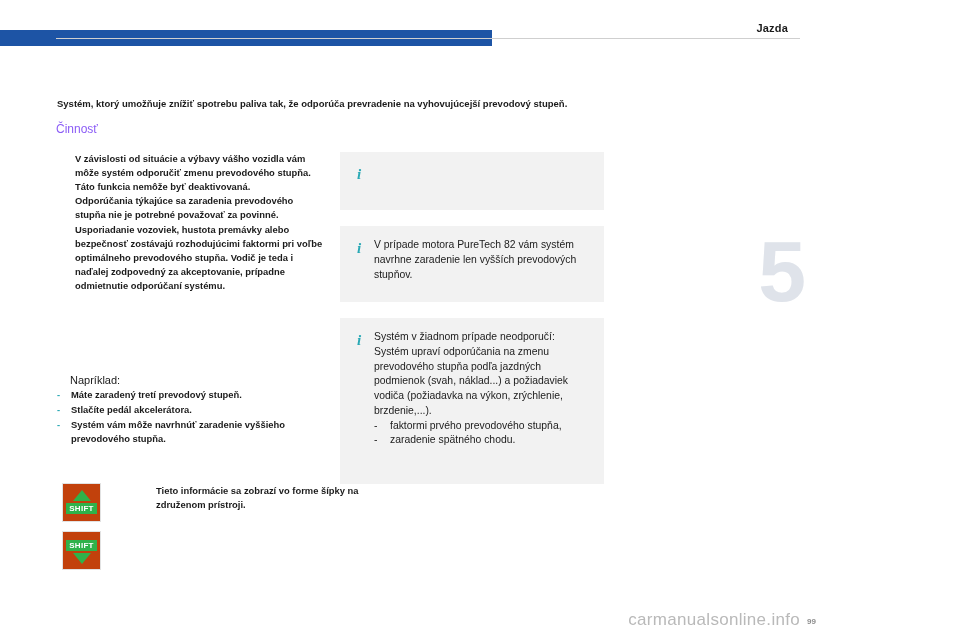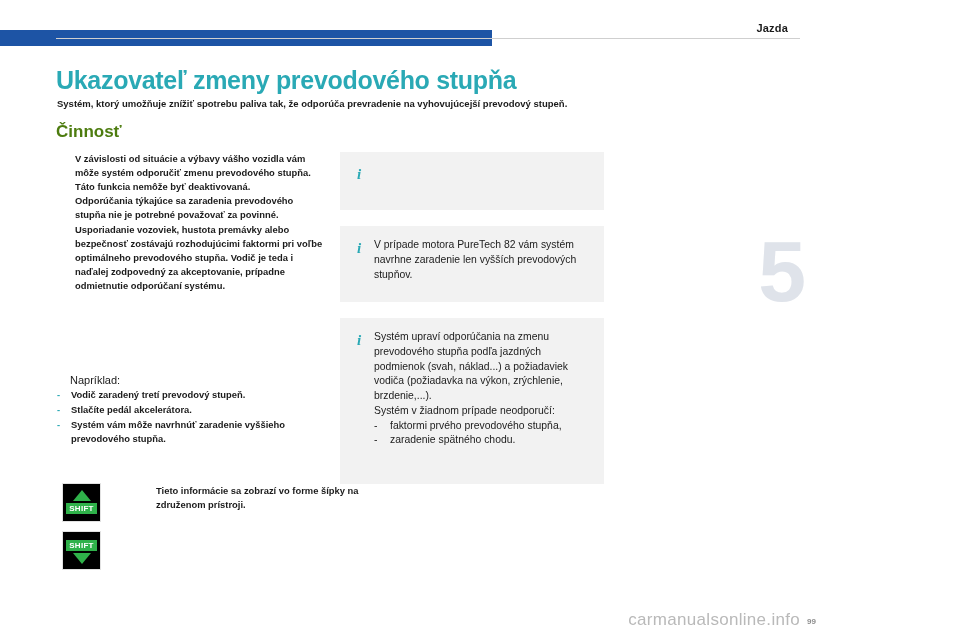--- a/index.html
+++ b/index.html
@@ -73,23 +73,23 @@
     top: 98px;
     width: 700px;
     font-size: 9.5px;
     font-weight: bold;
     color: #1b1b1b;
   }
   .section-head {
     position: absolute;
     left: 56px;
     top: 122px;
-    font-size: 17px;
-    font-weight: bold;
-    color: #4d7c0f;
+    font-size: 12px;
+    font-weight: normal;
+    color: #8b5cf6;
   }
 
   
   .left-col {
     position: absolute;
     left: 75px;
     top: 152px;
     width: 250px;
     font-size: 9.4px;
     font-weight: bold;
@@ -140,21 +140,21 @@
     line-height: 1.5;
     margin-left: 44px;
   }
   .shift-icon {
     position: absolute;
     left: 62px;
     width: 39px;
     height: 39px;
     border: 1px solid #e2e2e2;
     box-sizing: border-box;
-    background: #000000;
+    background: #c2410c;
     display: flex;
     flex-direction: column;
     align-items: center;
     justify-content: center;
   }
   .shift-icon.up { top: 483px; }
   .shift-icon.down { top: 531px; }
   .tri {
     width: 0; height: 0;
     border-left: 9px solid transparent;
@@ -228,35 +228,34 @@
 </head>
 <body>
 
 <div class="page">
 
   <div class="header-bar"></div>
   <div class="tab-rule"></div>
   <div class="tab-label">Jazda</div>
   <div class="chapter-num">5</div>
 
-  <div class="title">Ukazovateľ zmeny prevodového stupňa</div>
   <div class="subtitle">Systém, ktorý umožňuje znížiť spotrebu paliva tak, že odporúča prevradenie na vyhovujúcejší prevodový stupeň.</div>
   <div class="section-head">Činnosť</div>
 
   <div class="left-col">
     <p>V závislosti od situácie a výbavy vášho vozidla vám môže systém odporučiť zmenu prevodového stupňa.</p>
     <p>Táto funkcia nemôže byť deaktivovaná.</p>
     <p>Odporúčania týkajúce sa zaradenia prevodového stupňa nie je potrebné považovať za povinné. Usporiadanie vozoviek, hustota premávky alebo bezpečnosť zostávajú rozhodujúcimi faktormi pri voľbe optimálneho prevodového stupňa. Vodič je teda i naďalej zodpovedný za akceptovanie, prípadne odmietnutie odporúčaní systému.</p>
   </div>
 
   <div class="example-head">Napríklad:</div>
   <div class="bullets">
     <div class="row">
       <div class="dash">-</div>
-      <div class="txt">Vodič zaradený tretí prevodový stupeň.</div>
+      <div class="txt">Máte zaradený tretí prevodový stupeň.</div>
     </div>
     <div class="row">
       <div class="dash">-</div>
       <div class="txt">Stlačíte pedál akcelerátora.</div>
     </div>
     <div class="row">
       <div class="dash">-</div>
       <div class="txt">Systém vám môže navrhnúť zaradenie vyššieho prevodového stupňa.</div>
     </div>
   </div>
@@ -275,22 +274,22 @@
     <span class="i-mark">i</span>
   </div>
 
   <div class="info-box" id="box2">
     <span class="i-mark">i</span>
     <span>V prípade motora PureTech 82 vám systém navrhne zaradenie len vyšších prevodových stupňov.</span>
   </div>
 
   <div class="info-box" id="box3">
     <span class="i-mark">i</span>
+    <div>Systém v žiadnom prípade neodporučí:</div>
     <div>Systém upraví odporúčania na zmenu prevodového stupňa podľa jazdných podmienok (svah, náklad...) a požiadaviek vodiča (požiadavka na výkon, zrýchlenie, brzdenie,...).</div>
-    <div>Systém v žiadnom prípade neodporučí:</div>
     <div class="sub-list">
       <div class="row">
         <div class="dash">-</div>
         <div>faktormi prvého prevodového stupňa,</div>
       </div>
       <div class="row">
         <div class="dash">-</div>
         <div>zaradenie spätného chodu.</div>
       </div>
     </div>

